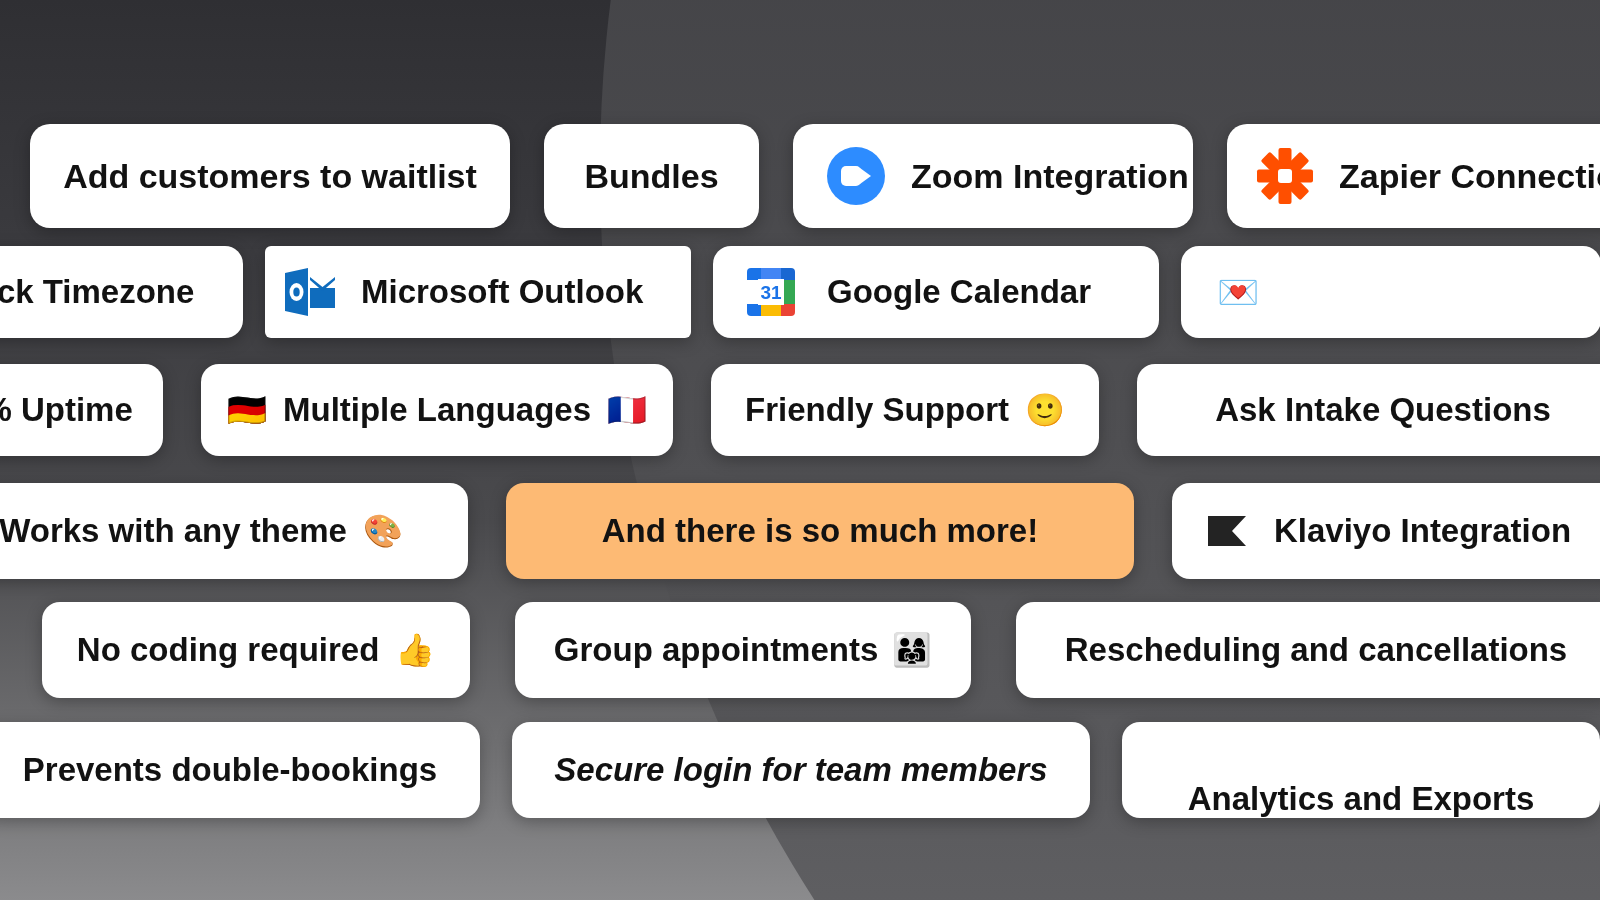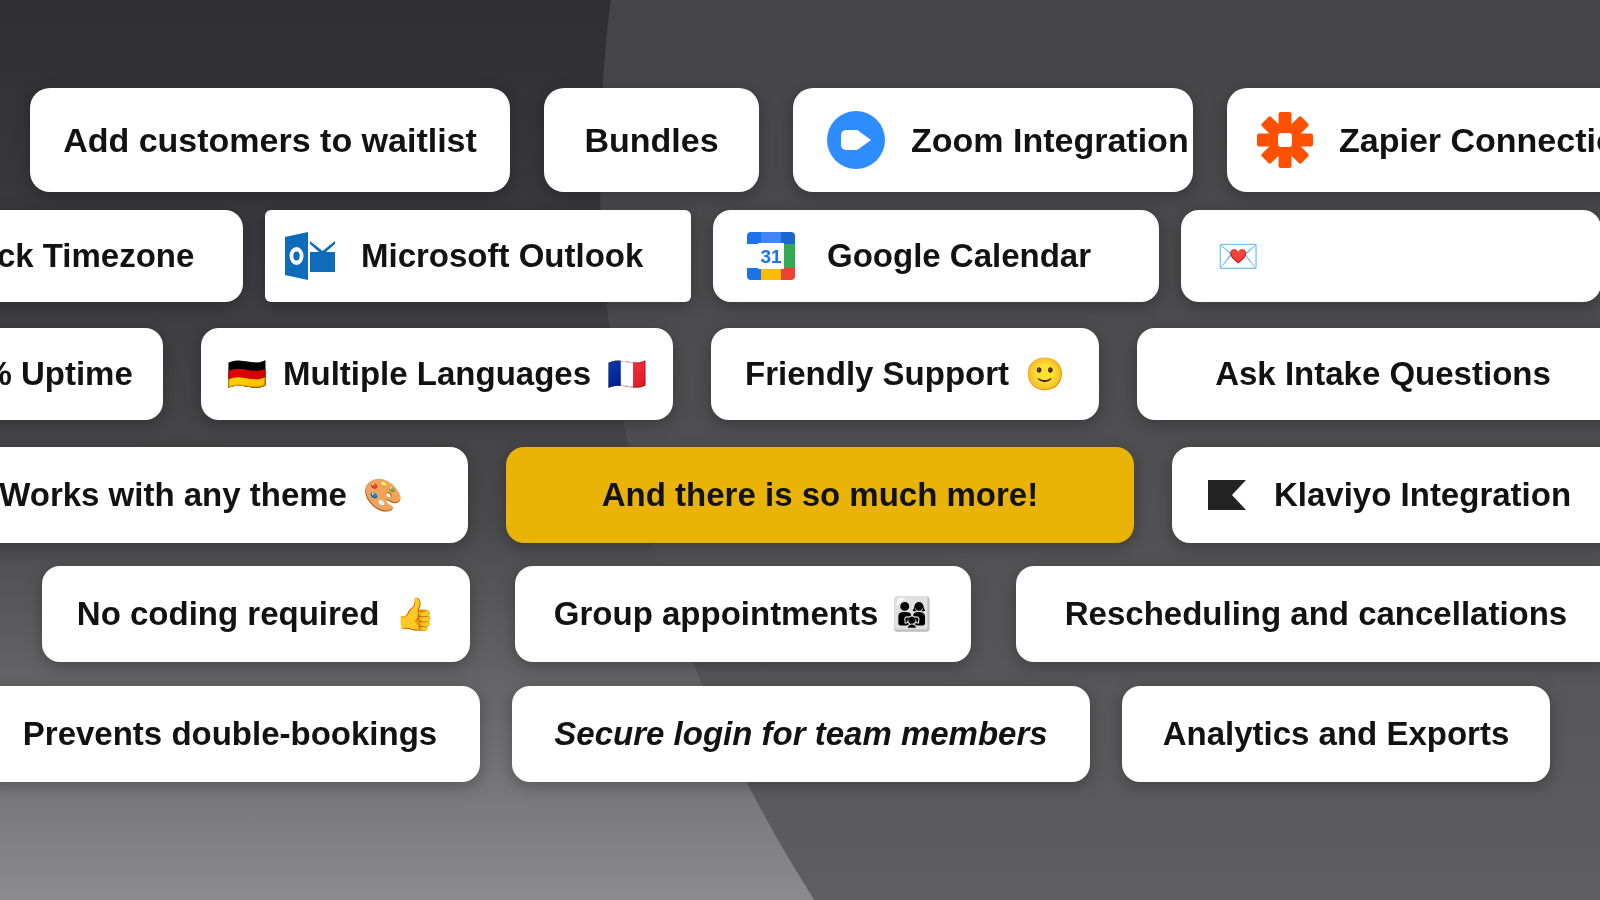--- a/index.html
+++ b/index.html
@@ -21,39 +21,39 @@
     left:600px;  top:-1180px;
     width:2700px; height:2700px;
     border-radius:50%;
     background:linear-gradient(180deg,#3c3c41 0%, #3f3f43 30%, #4e4e51 58%, #5e5e61 80%, #666668 100%);
     opacity:.95;
   }
 
   
   #rows {
     position:absolute; inset:0;
-    display:flex; flex-direction:column;
+    display:flex; flex-direction:column;margin-top:36px;
   }
   .row {
     position:absolute;
     left:0; width:1600px;
     display:flex; align-items:center;
   }
   .chip {
     background:#fff;
     border-radius:18px;
     display:flex; align-items:center; justify-content:center;
     gap:14px;
     color:#121212;
     font-weight:700;
     white-space:nowrap;
     box-shadow:0 4px 16px rgba(0,0,0,.28);
     flex:0 0 auto;
   }
-  .chip.green { background:#eab308; }
+  .chip.green { background:#fdba74; }
   .chip .lbl { display:inline-block; }
 
   
   .ico { flex:0 0 auto; display:inline-flex; align-items:flex-end; justify-content:center; }
   .emoji { font-family:"DejaVu Sans", sans-serif; line-height:1; }
 
   
   #row1 { top:88px; }
   #row1 .chip { height:104px; font-size:34px; border-radius:20px; }
   #row2 { top:210px; }
@@ -237,18 +237,18 @@
   <div class="row" id="row6" style="gap:32px; margin-left:-20px;">
 
     <div class="chip" style="width:500px;">
       <span class="lbl">Prevents double-bookings</span>
     </div>
 
     <div class="chip" style="width:578px;font-style:italic;">
       <span class="lbl">Secure login for team members</span>
     </div>
 
-    <div class="chip" style="width:428px;">
+    <div class="chip" style="width:478px;align-items:flex-end;">
       <span class="lbl">Analytics and Exports</span>
     </div>
   </div>
 
 </div>
 
 </body></html>

